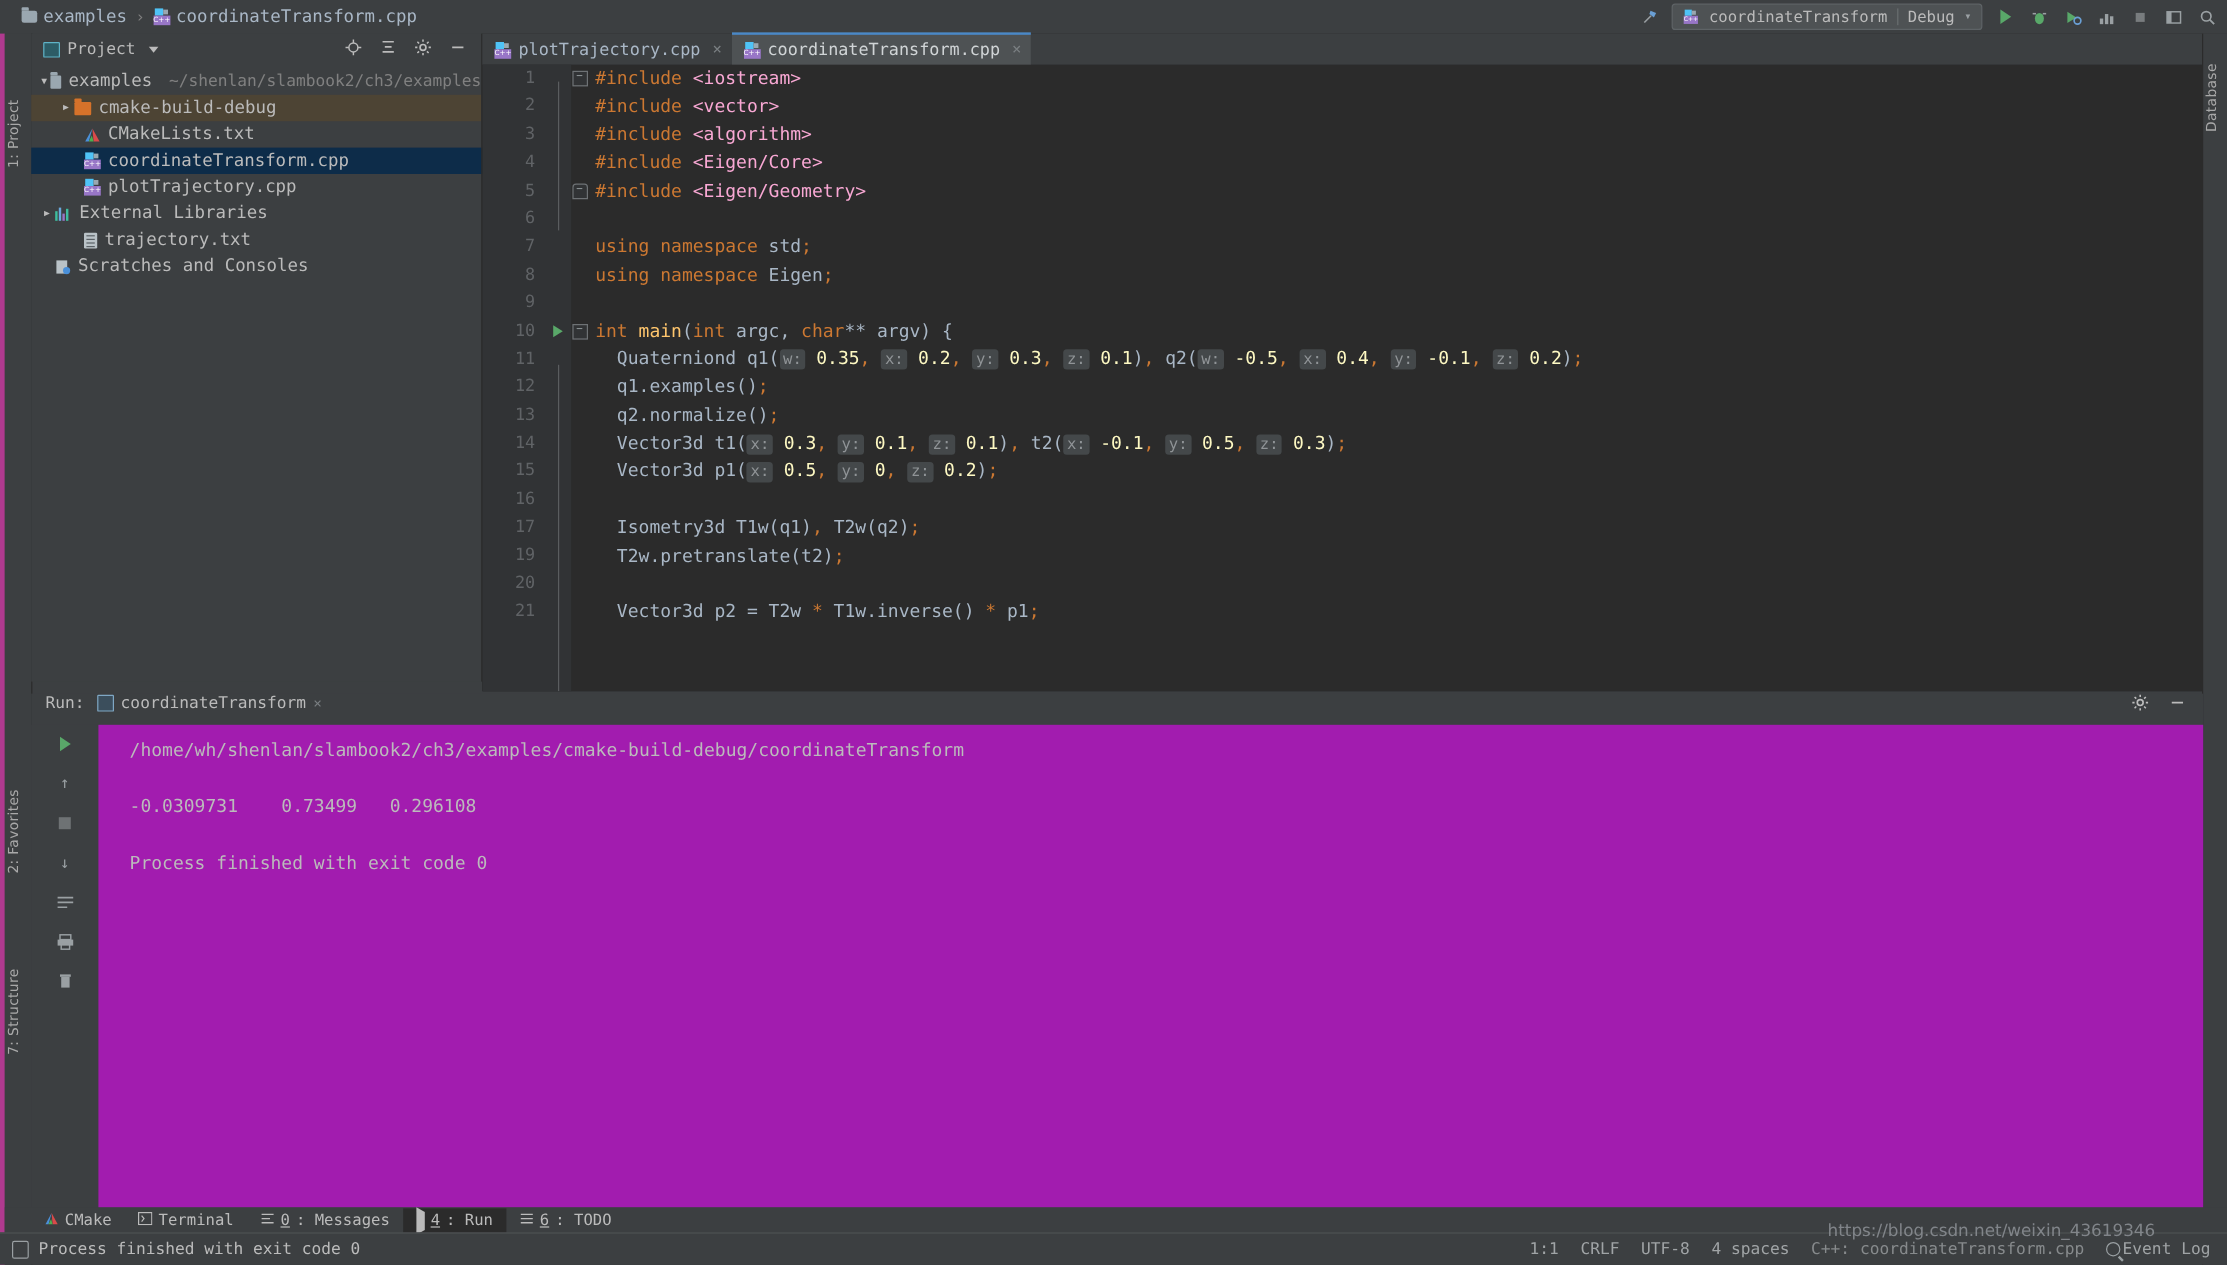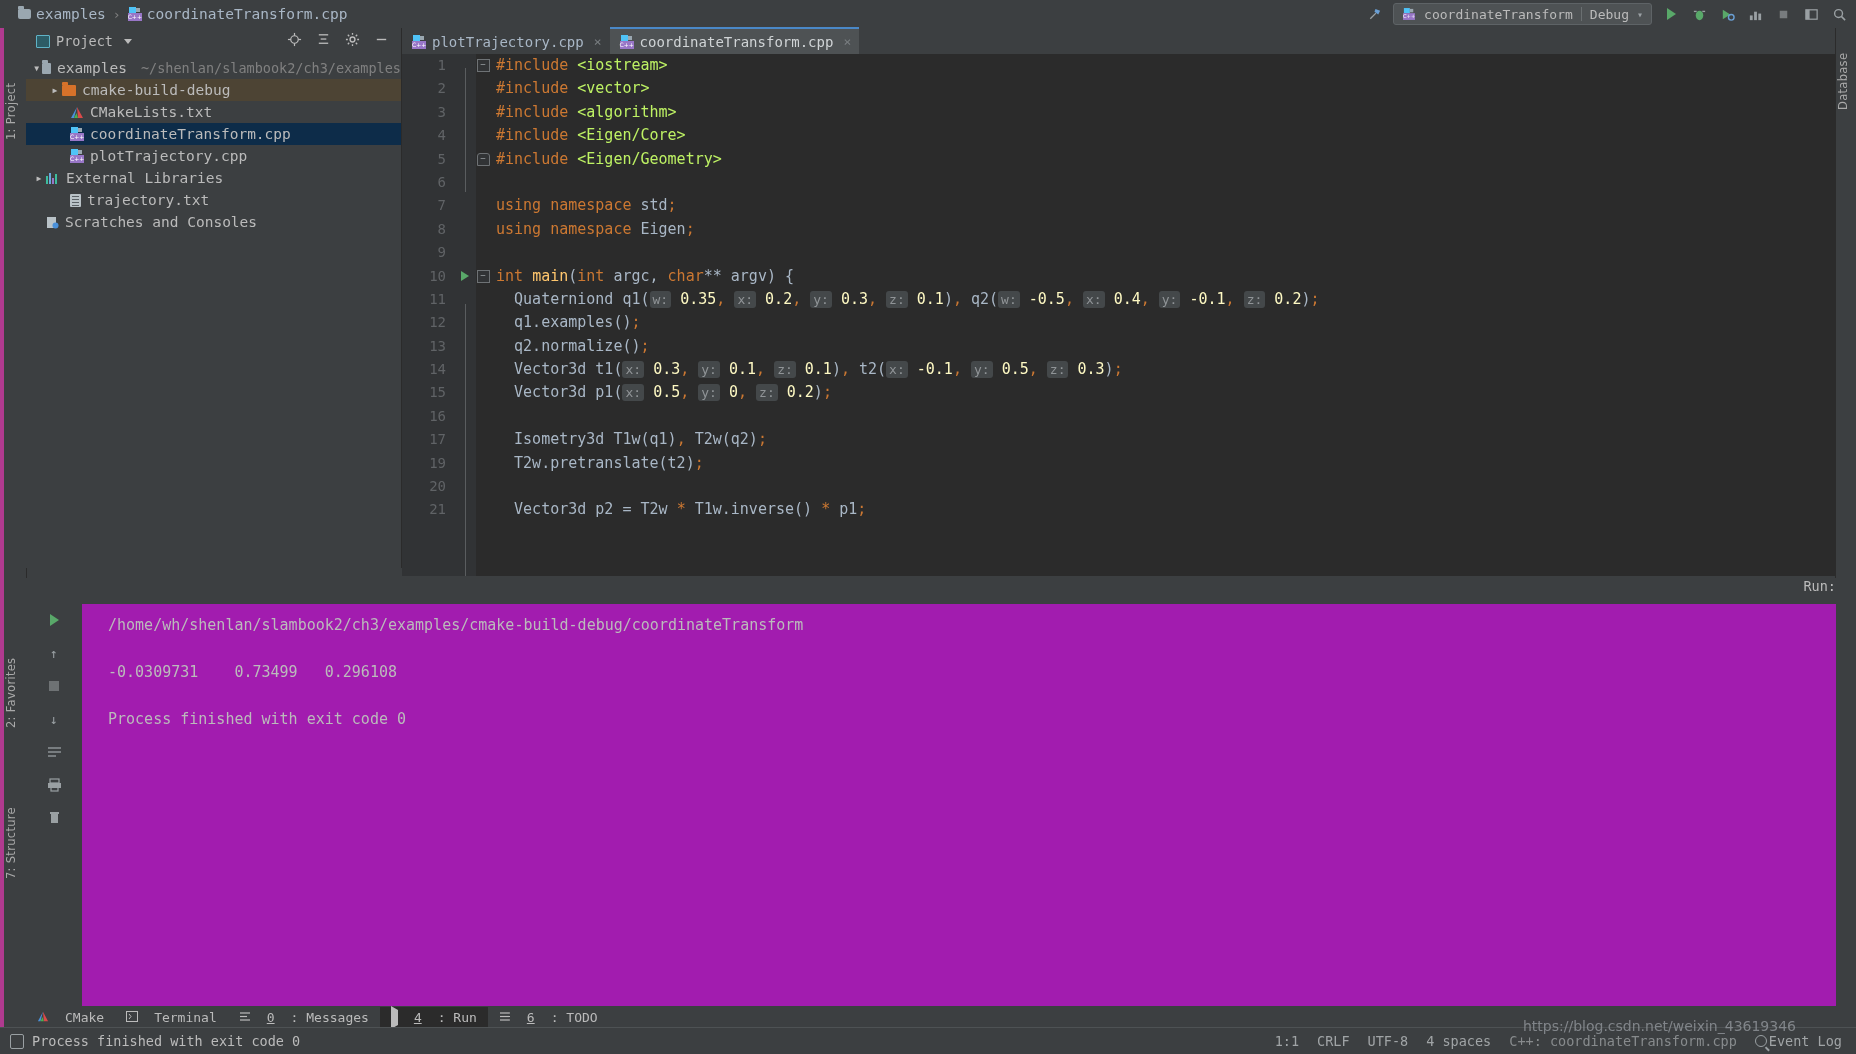--- a/index.html
+++ b/index.html
@@ -66,49 +66,49 @@
   .tab .x{color:#7a7f82;font-size:13px;margin-left:4px;}
   .code-area{position:relative;height:522px;background:#2b2b2b;overflow:hidden;}
   .gutter{position:absolute;left:0;top:0;width:58px;height:522px;background:#313335;}
   .fold{position:absolute;left:58px;top:0;width:16px;height:522px;background:#313335;}
   .codelines{position:absolute;left:0;top:0;right:0;font-size:15px;line-height:23.4px;font-family:"DejaVu Sans Mono",monospace;}
   .cl{height:23.4px;display:flex;align-items:center;white-space:pre;}
   .ln{width:44px;text-align:right;color:#606366;font-size:14px;padding-right:8px;}
   .gutmark{width:22px;display:flex;align-items:center;justify-content:center;}
   .code{padding-left:6px;color:#a9b7c6;}
   .kw{color:#cc7832;}
-  .str{color:#bef264;margin-top:18px;}
+  .str{color:#f9a8d4;margin-top:18px;}
   .fn{color:#ffc66d;}
   .num{color:#fef9c3;}
   .type{color:#a9b7c6;}
   .punc{color:#cc7832;}
   .hint{background:#44484a;color:#909497;border-radius:3px;padding:1px 3px;font-size:13px;}
   .foldbox{width:11px;height:11px;border:1px solid #6e7275;color:#9aa0a3;font-size:9px;line-height:9px;text-align:center;background:#313335;}
   .foldline{position:absolute;left:63px;width:1px;background:#5a5d5f;}
   .runtri{width:0;height:0;border-left:8px solid #59a869;border-top:5.5px solid transparent;border-bottom:5.5px solid transparent;}
   .scroll-marks{position:absolute;right:0;top:0;width:12px;height:522px;background:#313335;}
   .sm{position:absolute;right:2px;width:8px;height:3px;}
 
   
   .rightstrip{position:absolute;right:0;top:28px;width:20px;height:1026px;background:#3c3f41;border-left:1px solid #2b2b2b;}
 
   
   .runpanel{position:absolute;left:26px;top:578px;width:1810px;height:440px;background:#3c3f41;}
-  .run-hdr{height:26px;display:flex;align-items:flex-end;padding-left:12px;font-size:13.5px;color:#bbbbbb;font-family:"DejaVu Sans Mono",monospace;gap:10px;flex-direction:column;}
+  .run-hdr{height:26px;display:flex;align-items:flex-start;padding-left:12px;font-size:13.5px;color:#bbbbbb;font-family:"DejaVu Sans Mono",monospace;gap:10px;}
   .run-tab{display:flex;align-items:center;gap:6px;}
   .run-sq{width:12px;height:12px;border:1.5px solid #7fa7c4;background:#3b4e5c;border-radius:1px;}
   .run-hdr-right{margin-left:auto;display:flex;align-items:center;gap:16px;padding-right:14px;}
   .run-body{position:absolute;left:0;top:26px;width:1810px;height:414px;display:flex;}
   .run-gutter{width:56px;background:#3c3f41;display:flex;flex-direction:column;align-items:center;padding-top:6px;gap:13px;}
   .rg-ic{width:22px;height:20px;display:flex;align-items:center;justify-content:center;color:#9aa0a3;font-size:13px;}
   .console{flex:1;background:#a21caf;padding:10px 0 0 26px;font-size:15px;line-height:23.5px;color:#bbbbbb;font-family:"DejaVu Sans Mono",monospace;white-space:pre;}
 
   
   .toolwin{position:absolute;left:4px;bottom:26px;width:1852px;height:22px;background:#3c3f41;display:flex;align-items:center;padding-left:22px;gap:0;font-size:13px;font-family:"DejaVu Sans Mono",monospace;color:#bbbbbb;}
-  .twbtn{display:flex;align-items:center;gap:16px;padding:3px 11px;}
+  .twbtn{display:flex;align-items:center;gap:5px;padding:3px 11px;}
   .twbtn.active{background:#2b2b2b;}
   .statusbar{position:absolute;left:0;bottom:0;width:1856px;height:26px;background:#3c3f41;border-top:1px solid #4e5254;display:flex;align-items:center;font-size:13.5px;font-family:"DejaVu Sans Mono",monospace;color:#bbbbbb;}
   .sb-left{display:flex;align-items:center;gap:8px;padding-left:10px;}
   .sb-right{margin-left:auto;display:flex;align-items:center;gap:18px;padding-right:14px;color:#a0a4a6;}
   .sb-mono{width:12px;height:13px;border:1.4px solid #9aa0a3;border-radius:2px;}
   .evtlog{display:flex;align-items:center;gap:2px;}
   .magn{width:10px;height:10px;border:1.5px solid #9aa0a3;border-radius:50%;position:relative;}
   .magn:after{content:"";position:absolute;right:-4px;bottom:-3px;width:5px;height:1.5px;background:#9aa0a3;transform:rotate(45deg);}
   .watermark{position:absolute;right:60px;bottom:20px;font-size:14px;color:#8d9196;font-family:"DejaVu Sans",sans-serif;opacity:.85;}
   .vsplit{position:absolute;left:401px;top:28px;width:1px;height:540px;background:#2b2b2b;}

